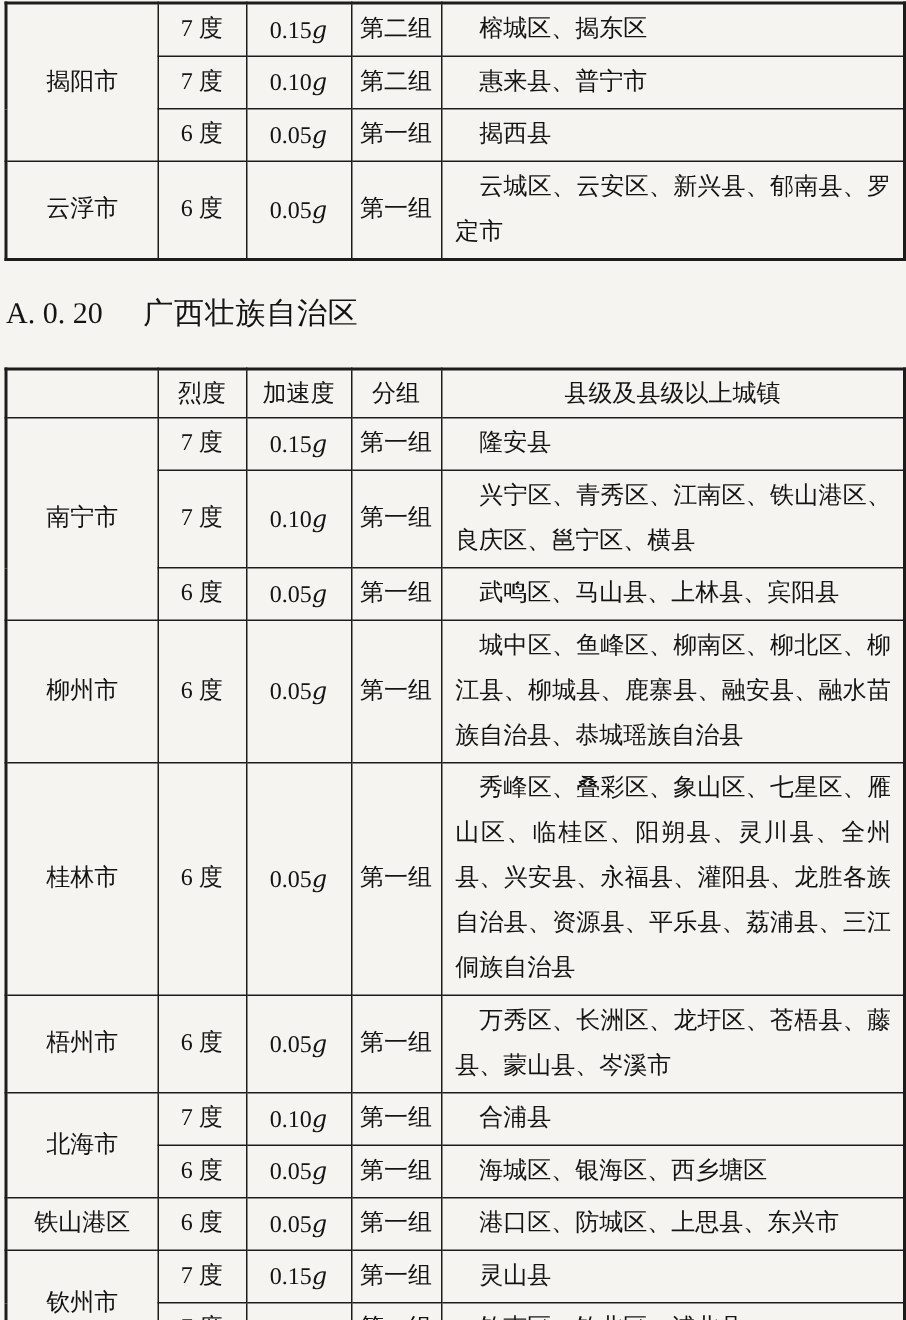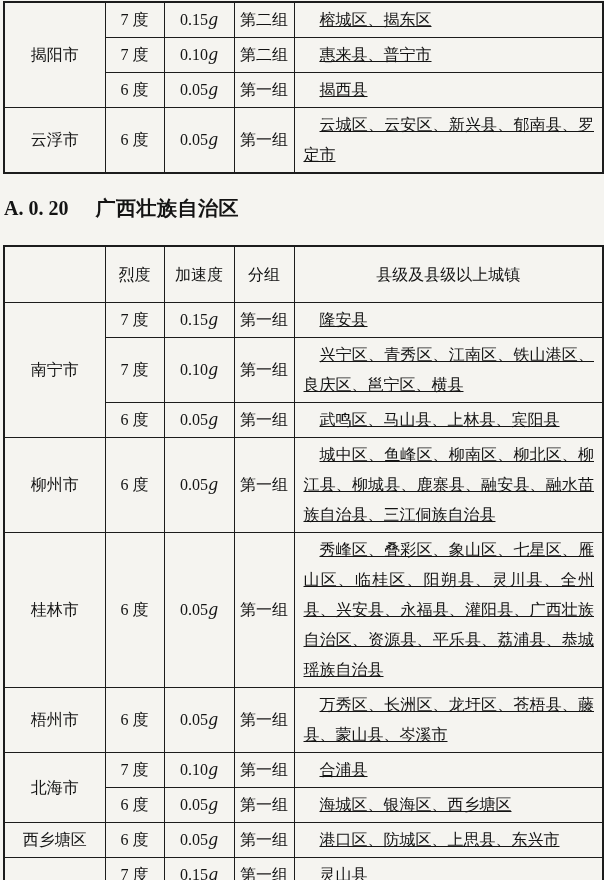--- a/index.html
+++ b/index.html
@@ -35,37 +35,36 @@
     border: 1px solid #1c1c1c;
     font-size: 16px;
     line-height: 30px;
     padding: 1px 3px;
     text-align: center;
     vertical-align: middle;
     word-break: break-all;
   }
   .zone-table thead td {
     line-height: 27px;
-    padding: 14px 3px;
+    padding: 2px 3px;
   }
   .zone-table td.towns {
     text-align: justify;
     text-align-last: left;
     text-indent: 1em;
     padding: 2px 8px 2px 9px;
-    text-decoration: underline;
   }
   .zone-table td i {
     font-style: italic;
     font-family: "DejaVu Serif", serif;
   }
   .section-heading {
     margin: 21px 0 23px 1px;
     font-size: 20px;
-    font-weight: bold;
+    font-weight: normal;
     letter-spacing: 0.5px;
   }
   .section-heading .sec-num {
     letter-spacing: 0;
     margin-right: 27px;
   }
 </style>
 </head>
 <body>
 
@@ -148,28 +147,28 @@
           <td>6 度</td>
           <td>0.05<i>g</i></td>
           <td>第一组</td>
           <td class="towns">武鸣区、马山县、上林县、宾阳县</td>
         </tr>
         <tr>
           <td rowspan="1">柳州市</td>
           <td>6 度</td>
           <td>0.05<i>g</i></td>
           <td>第一组</td>
-          <td class="towns">城中区、鱼峰区、柳南区、柳北区、柳江县、柳城县、鹿寨县、融安县、融水苗族自治县、三江侗族自治县</td>
+          <td class="towns">城中区、鱼峰区、柳南区、柳北区、柳江县、柳城县、鹿寨县、融安县、融水苗族自治县、恭城瑶族自治县</td>
         </tr>
         <tr>
           <td rowspan="1">桂林市</td>
           <td>6 度</td>
           <td>0.05<i>g</i></td>
           <td>第一组</td>
-          <td class="towns">秀峰区、叠彩区、象山区、七星区、雁山区、临桂区、阳朔县、灵川县、全州县、兴安县、永福县、灌阳县、广西壮族自治区、资源县、平乐县、荔浦县、恭城瑶族自治县</td>
+          <td class="towns">秀峰区、叠彩区、象山区、七星区、雁山区、临桂区、阳朔县、灵川县、全州县、兴安县、永福县、灌阳县、龙胜各族自治县、资源县、平乐县、荔浦县、三江侗族自治县</td>
         </tr>
         <tr>
           <td rowspan="1">梧州市</td>
           <td>6 度</td>
           <td>0.05<i>g</i></td>
           <td>第一组</td>
           <td class="towns">万秀区、长洲区、龙圩区、苍梧县、藤县、蒙山县、岑溪市</td>
         </tr>
         <tr>
           <td rowspan="2">北海市</td>
@@ -178,21 +177,21 @@
           <td>第一组</td>
           <td class="towns">合浦县</td>
         </tr>
         <tr>
           <td>6 度</td>
           <td>0.05<i>g</i></td>
           <td>第一组</td>
           <td class="towns">海城区、银海区、西乡塘区</td>
         </tr>
         <tr>
-          <td rowspan="1">西乡塘区</td>
+          <td rowspan="1">铁山港区</td>
           <td>6 度</td>
           <td>0.05<i>g</i></td>
           <td>第一组</td>
           <td class="towns">港口区、防城区、上思县、东兴市</td>
         </tr>
         <tr>
           <td rowspan="2">钦州市</td>
           <td>7 度</td>
           <td>0.15<i>g</i></td>
           <td>第一组</td>

